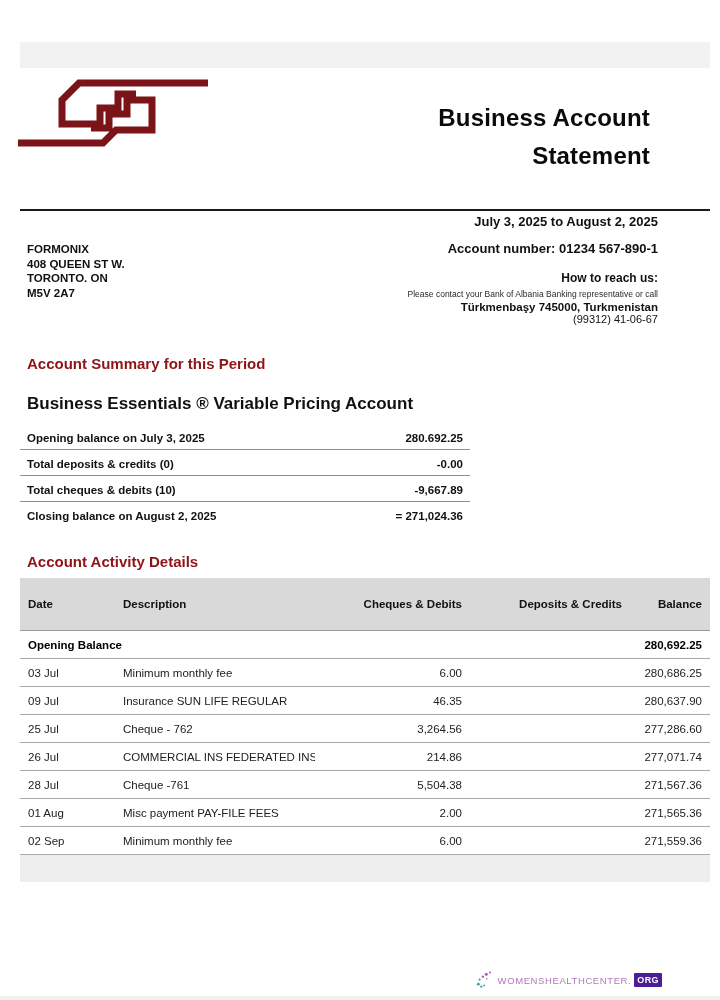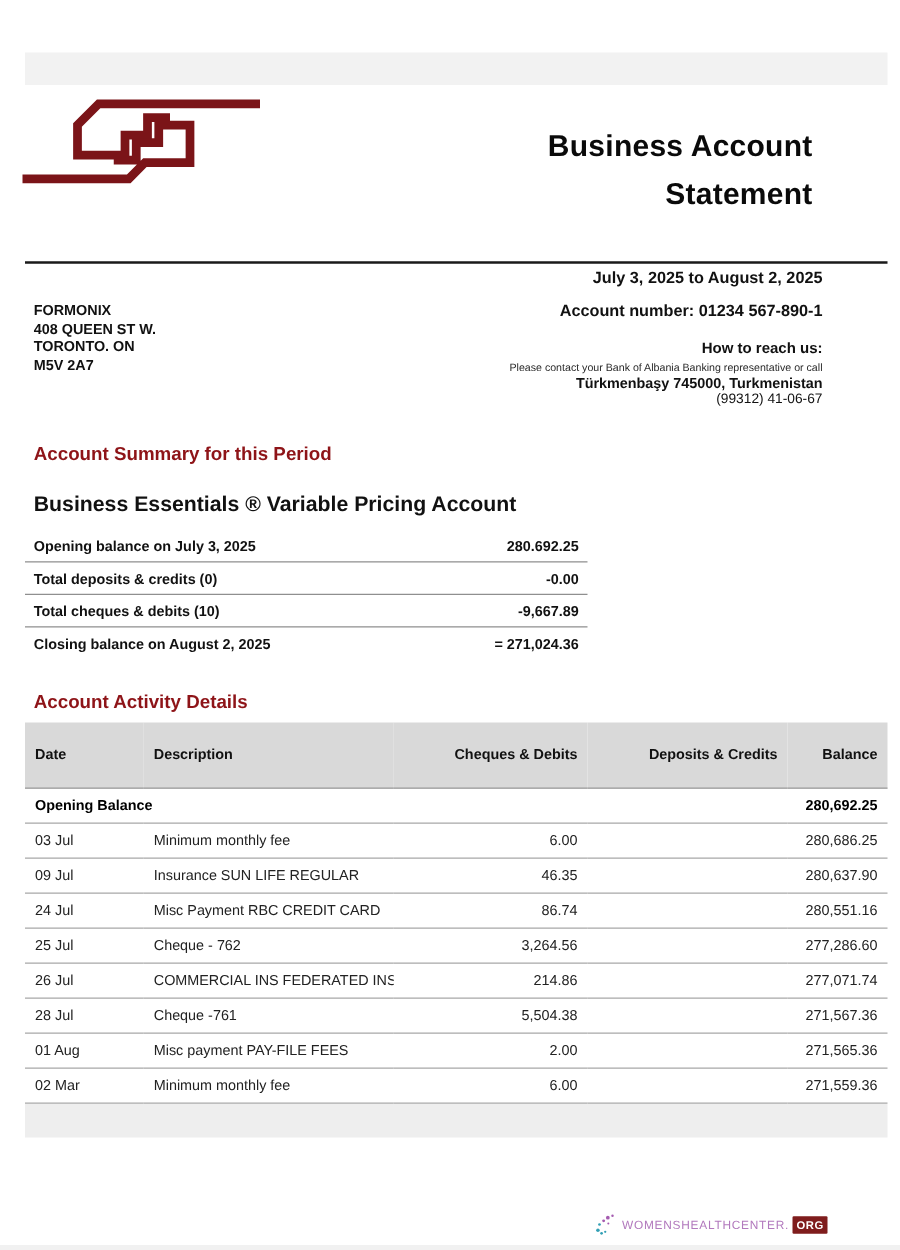--- a/index.html
+++ b/index.html
@@ -49,21 +49,21 @@
     border-bottom:1.5px solid #9a9a9a; white-space:nowrap;margin-left:13px; }
   .activity-table th.num, .activity-table td.num { text-align:right; }
   .activity-table th.txt, .activity-table td.txt { text-align:left; }
   .activity-table td { padding:7.5px 8px; border-bottom:1.5px solid #a8a8a8;
     color:#222; white-space:nowrap; overflow:hidden; }
   .activity-table tr.opening td { font-weight:bold; color:#000; }
   .activity-table tr.empty-row td { background:#eeeeee; border-bottom:none; height:27px; padding:0; }
 
   .watermark { position:absolute; right:8px; top:969px; display:flex; align-items:center; gap:3px; }
   .wm-text { font-size:9.5px; color:#b279bd; letter-spacing:0.6px; }
-  .wm-badge { font-size:9px; font-weight:bold; color:#ffffff; background:#7f1d1d;
+  .wm-badge { font-size:9px; font-weight:bold; color:#ffffff; background:#4c1d95;
     padding:2px 3px 1.5px 3px; border-radius:1px; letter-spacing:0.4px; }
 
   .bottom-strip { position:absolute; left:0; bottom:0; width:720px; height:4px; background:#f1f1f1; }
 </style>
 </head>
 <body>
 
 <div class="page">
 
   <div class="top-band"></div>
@@ -153,27 +153,20 @@
         <td class="num">280,686.25</td>
       </tr>
       <tr>
         <td class="txt">09 Jul</td>
         <td class="txt">Insurance SUN LIFE REGULAR</td>
         <td class="num">46.35</td>
         <td class="num"></td>
         <td class="num">280,637.90</td>
       </tr>
       <tr>
-        <td class="txt">24 Jul</td>
-        <td class="txt">Misc Payment RBC CREDIT CARD</td>
-        <td class="num">86.74</td>
-        <td class="num"></td>
-        <td class="num">280,551.16</td>
-      </tr>
-      <tr>
         <td class="txt">25 Jul</td>
         <td class="txt">Cheque - 762</td>
         <td class="num">3,264.56</td>
         <td class="num"></td>
         <td class="num">277,286.60</td>
       </tr>
       <tr>
         <td class="txt">26 Jul</td>
         <td class="txt">COMMERCIAL INS FEDERATED INSUR</td>
         <td class="num">214.86</td>
@@ -188,21 +181,21 @@
         <td class="num">271,567.36</td>
       </tr>
       <tr>
         <td class="txt">01 Aug</td>
         <td class="txt">Misc payment PAY-FILE FEES</td>
         <td class="num">2.00</td>
         <td class="num"></td>
         <td class="num">271,565.36</td>
       </tr>
       <tr>
-        <td class="txt">02 Mar</td>
+        <td class="txt">02 Sep</td>
         <td class="txt">Minimum monthly fee</td>
         <td class="num">6.00</td>
         <td class="num"></td>
         <td class="num">271,559.36</td>
       </tr>
       <tr class="empty-row">
         <td colspan="5"></td>
       </tr>
     </tbody>
   </table>

